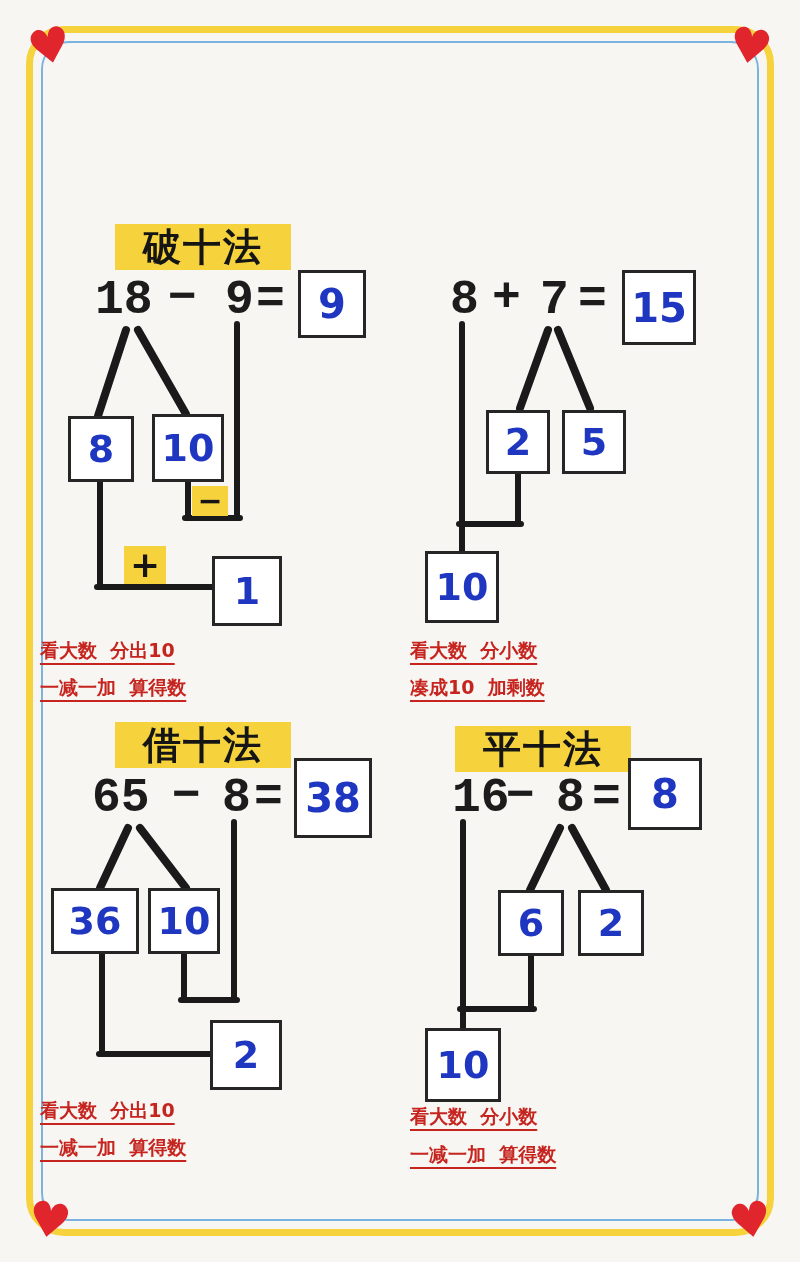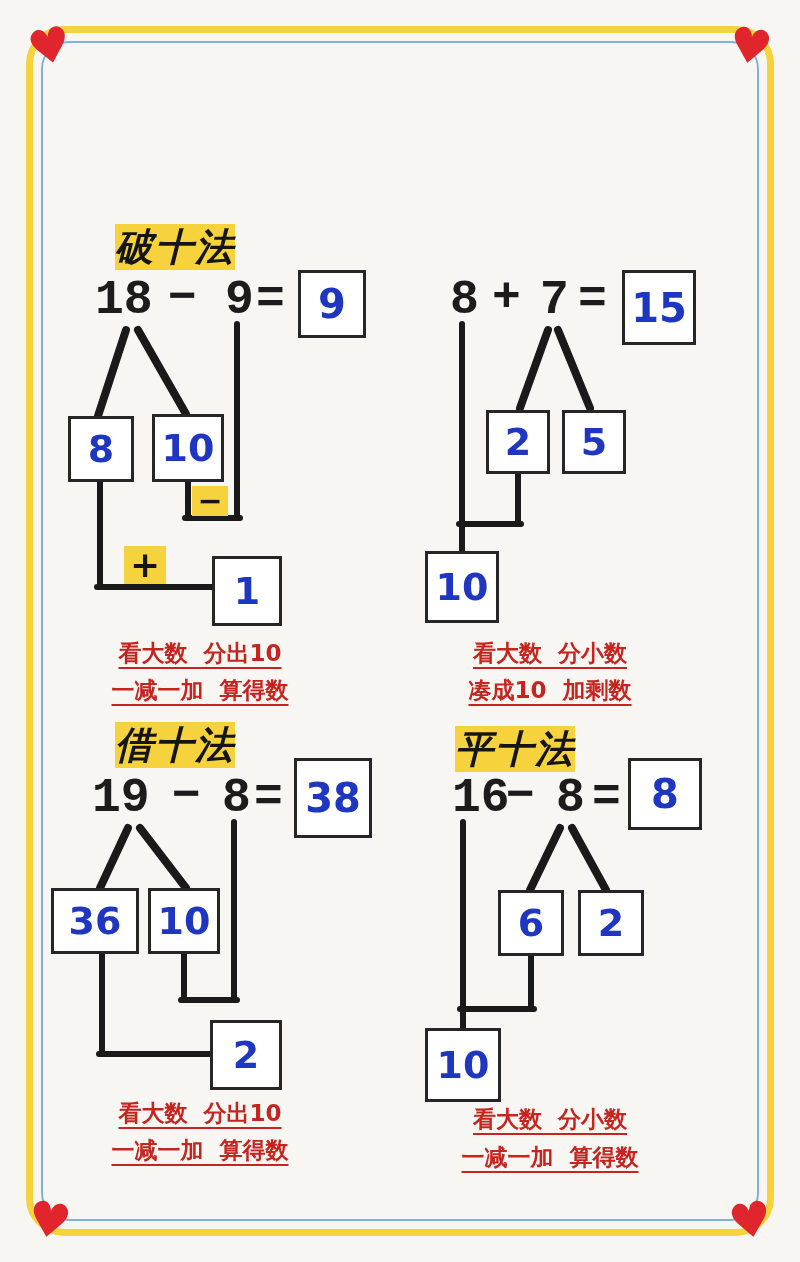--- a/index.html
+++ b/index.html
@@ -33,37 +33,37 @@
       3px -3px 0 var(--accent),-3px -3px 0 var(--accent),
       0 3px 0 var(--accent),0 -3px 0 var(--accent),
       3px 0 0 var(--accent),-3px 0 0 var(--accent),
       6px 6px 5px rgba(0,0,0,0.28);
   }
   .quad{position:absolute;}
   .wires{position:absolute;left:0;top:0;z-index:1;}
   .wires path{stroke:#1a1a1a;fill:none;stroke-linecap:round;}
   .method-label{
     position:absolute;background:var(--accent);color:#151515;
-    font-size:38px;font-weight:900;line-height:46px;padding:0 0;
-    letter-spacing:2px;z-index:2;font-style:italic;
+    font-size:38px;font-weight:900;line-height:46px;padding:0 28px;
+    letter-spacing:2px;z-index:2;
   }
   .eq{position:absolute;font-size:48px;font-weight:600;color:#1c1c1c;line-height:1;z-index:2;font-family:Liberation Mono, monospace;}
   .box{
     position:absolute;background:#fff;border:3px solid #262626;
     display:flex;align-items:center;justify-content:center;
     color:var(--num-blue);font-size:38px;font-weight:700;z-index:2;
   }
   .box.answer{font-size:40px;}
   .badge{
     position:absolute;background:var(--accent);color:#151515;font-weight:900;
     display:flex;align-items:center;justify-content:center;z-index:3;line-height:1;
   }
   .caption{
-    position:absolute;color:var(--caption-red);font-weight:700;font-size:23px;
-    text-align:center;white-space:pre;z-index:2;
+    position:absolute;color:var(--caption-red);font-weight:700;font-size:19px;
+    text-align:left;white-space:pre;z-index:2;
     text-decoration:underline;text-underline-offset:6px;text-decoration-thickness:2px;
   }
 </style>
 </head>
 <body>
 
 <div class="poster">
   <div class="frame-yellow"></div>
   <div class="frame-blue"></div>
 
@@ -122,21 +122,21 @@
     <svg class="wires" width="360" height="470" viewBox="0 0 360 470">
       <path d="M88 116 L60 176" stroke-width="8"></path>
       <path d="M100 116 L146 176" stroke-width="8"></path>
       <path d="M194 110 L194 288" stroke-width="6"></path>
       <path d="M144 242 L144 288" stroke-width="6"></path>
       <path d="M141 288 L197 288" stroke-width="6"></path>
       <path d="M62 242 L62 342" stroke-width="6"></path>
       <path d="M59 342 L173 342" stroke-width="6"></path>
     </svg>
     <div class="method-label" style="left:75px;top:10px">借十法</div>
-    <span class="eq" style="left:52px;top:62px">19</span>
+    <span class="eq" style="left:52px;top:62px">65</span>
     <span class="eq" style="left:132px;top:60px">−</span>
     <span class="eq" style="left:182px;top:62px">8</span>
     <span class="eq" style="left:214px;top:62px">=</span>
     <div class="box answer" style="left:254px;top:46px;width:78px;height:80px">38</div>
     <div class="box" style="left:11px;top:176px;width:88px;height:66px">36</div>
     <div class="box" style="left:108px;top:176px;width:72px;height:66px">10</div>
     <div class="box" style="left:170px;top:308px;width:72px;height:70px">2</div>
     <div class="caption" style="left:0;top:386px;width:320px">看大数  分出10</div>
     <div class="caption" style="left:0;top:423px;width:320px">一减一加  算得数</div>
   </section>

